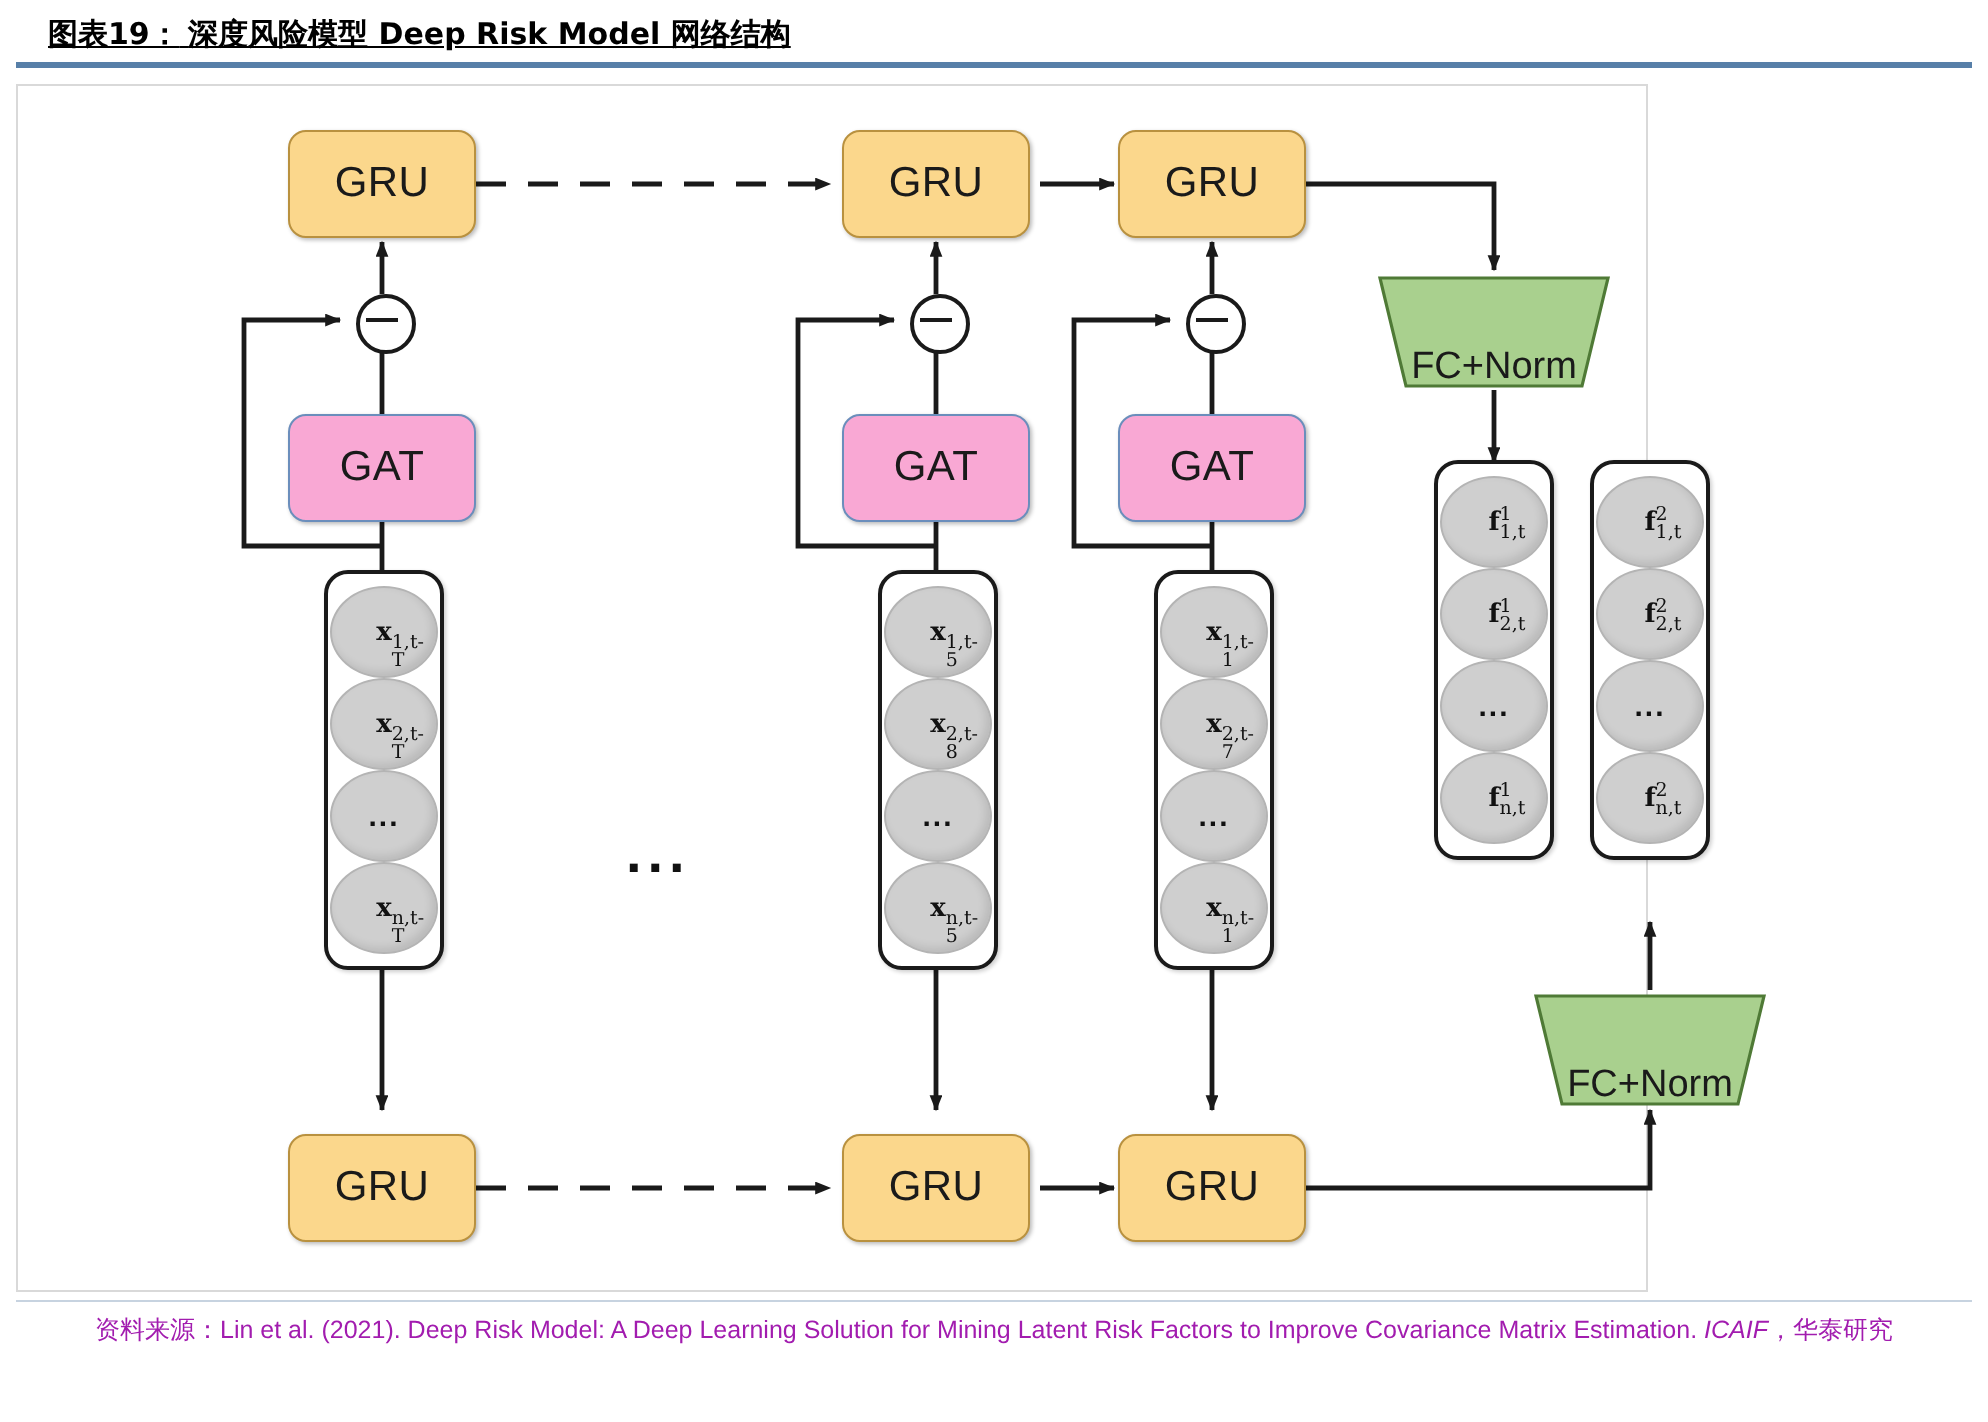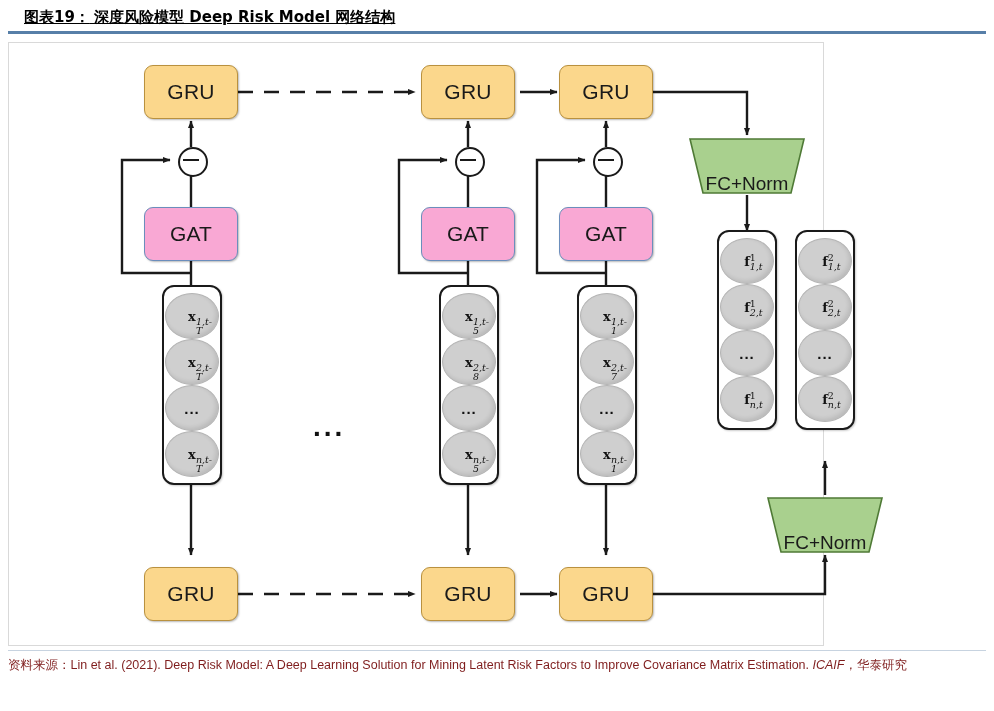--- a/index.html
+++ b/index.html
@@ -33,36 +33,36 @@
          padding:6px 0;box-shadow:1px 1px 2px rgba(0,0,0,.2);}
   .circ{width:52px;height:52px;border-radius:50%;background:#cfcfcf;border:1px solid #b4b4b4;
         display:flex;align-items:center;justify-content:center;
         font-family:"DejaVu Serif","Liberation Serif",serif;font-size:13px;color:#111;
         box-shadow:inset -2px -2px 4px rgba(0,0,0,.10);}
   .circ .dots{font-family:"Liberation Sans",sans-serif;font-weight:bold;font-size:15px;letter-spacing:1px;}
   .v{font-weight:bold;font-style:normal;}
   .fwrap{position:relative;display:inline-block;line-height:1;}
   .fwrap .scr{position:absolute;left:100%;font-style:normal;}
   .fwrap .s-top{top:-2px;font-size:9.5px;}
-  .fwrap .s-bot{top:7px;font-size:9.5px;font-style:italic;}
+  .fwrap .s-bot{top:7px;font-size:9.5px;}
 
   
   .trap{position:absolute;width:118px;height:58px;display:flex;align-items:flex-end;justify-content:center;}
   .trap .lbl{position:relative;z-index:2;font-size:19px;color:#1a1a1a;}
   .trap svg{position:absolute;left:0;top:0;}
 
   
   .merge{position:absolute;width:26px;height:26px;border-radius:50%;background:#fff;border:2px solid #1a1a1a;}
   .merge::after{content:"";position:absolute;left:3px;top:10px;width:16px;height:2px;background:#1a1a1a;}
 
   
   .col-dots{position:absolute;font-size:28px;font-weight:bold;color:#111;letter-spacing:3px;line-height:1;}
 
   
-  .source{position:absolute;left:8px;top:655px;width:978px;font-size:12.5px;color:#7f1d1d;line-height:19px;}
+  .source{position:absolute;left:8px;top:655px;width:978px;font-size:12.5px;color:#a21caf;line-height:19px;text-align:center;}
   .source .cn{font-family:"DejaVu Sans","Liberation Sans",sans-serif;}
   .source .ital{font-style:italic;}
   .src-rule{position:absolute;left:8px;top:650px;width:978px;height:1px;background:#c7d3e0;}
 </style>
 </head>
 <body>
 
 <div class="page">
 
   <div class="exhibit-header">

